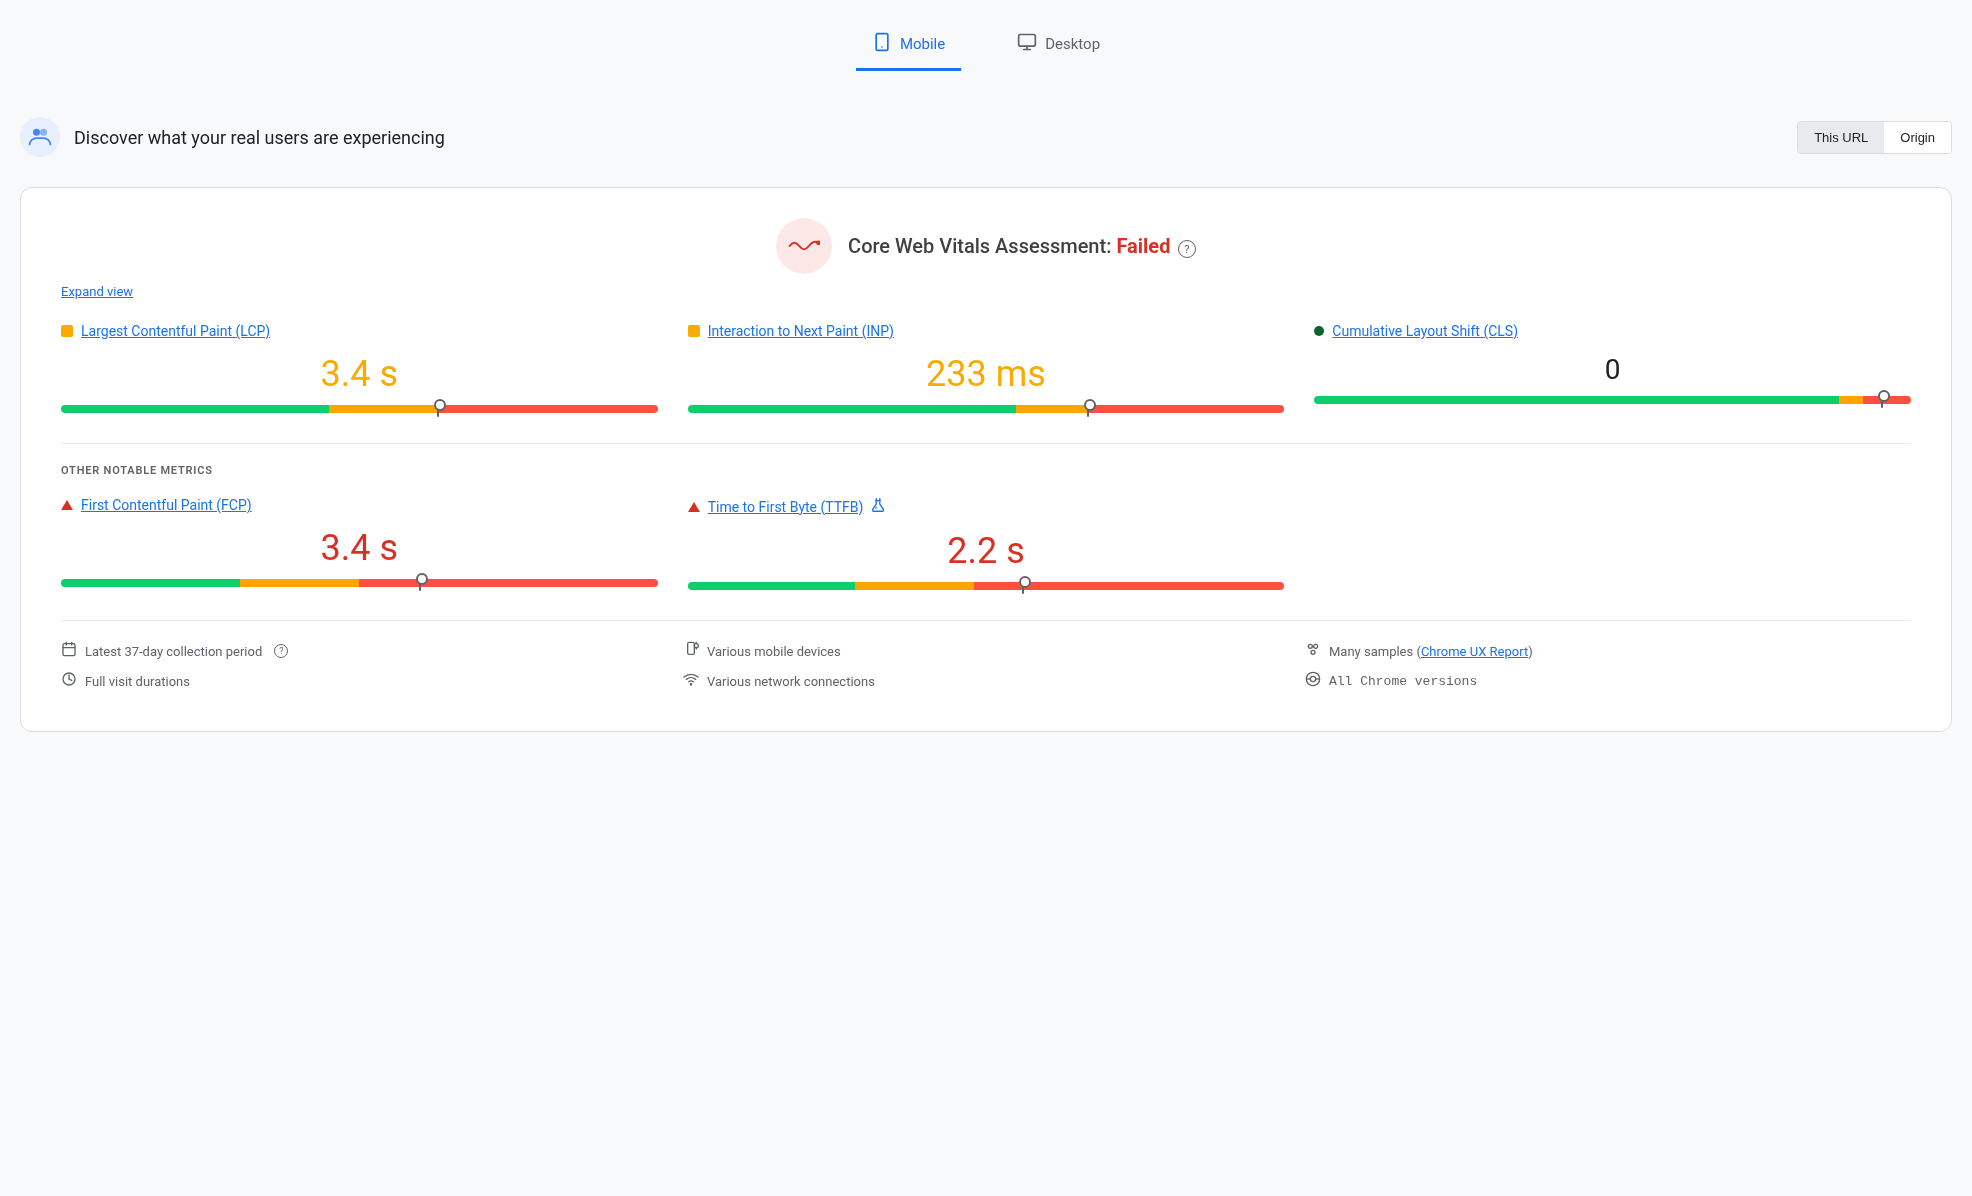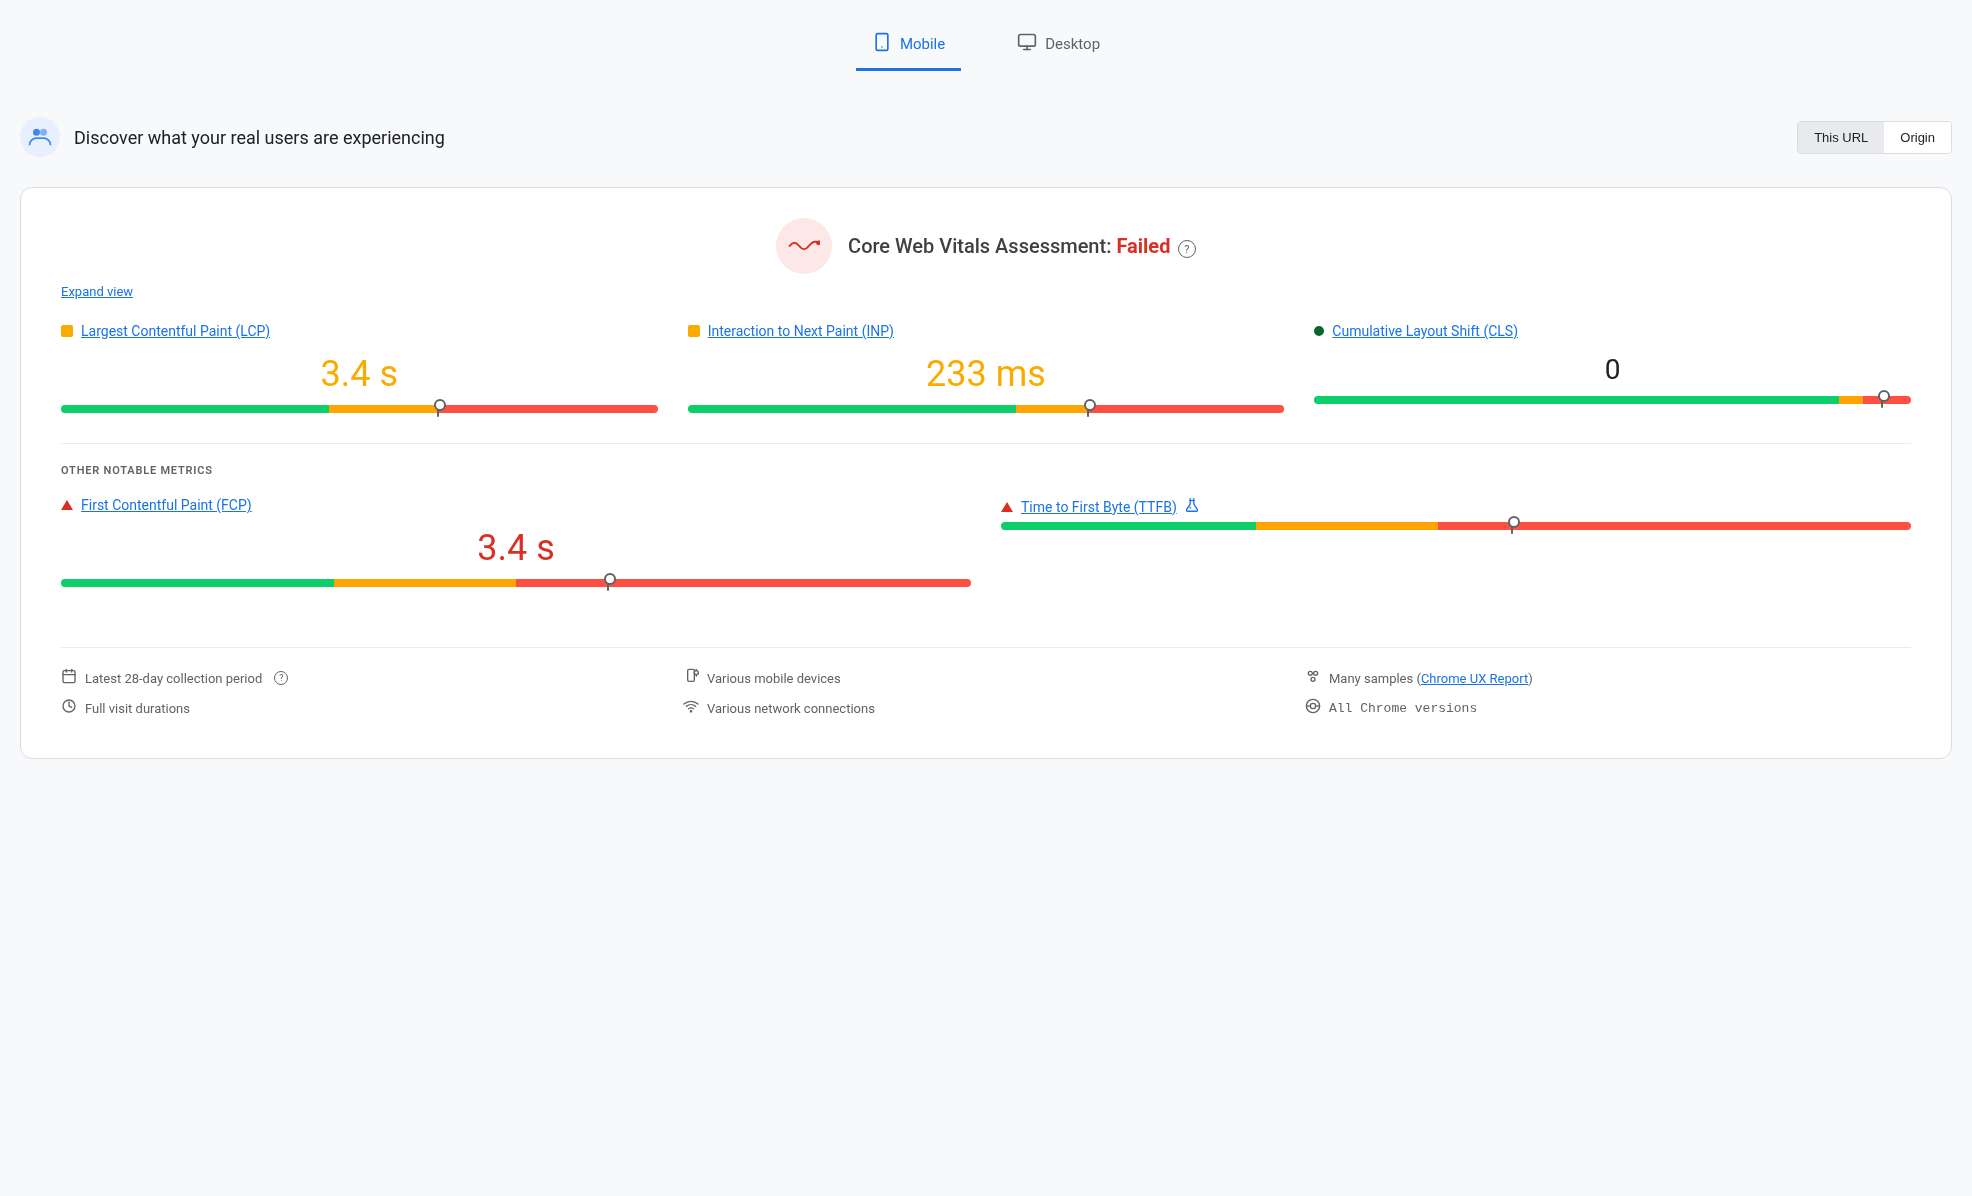--- a/index.html
+++ b/index.html
@@ -236,21 +236,21 @@
       font-weight: 600;
       color: #5f6368;
       letter-spacing: 0.8px;
       text-transform: uppercase;
       margin-bottom: 20px;
     }
 
     
     .other-metrics-grid {
       display: grid;
-      grid-template-columns: 1fr 1fr;
+      grid-template-columns: 1fr 1fr 1fr;
       gap: 30px;
       margin-bottom: 30px;
     }
 
     .triangle-icon {
       display: inline-block;
       width: 0;
       height: 0;
       border-left: 6px solid transparent;
       border-right: 6px solid transparent;
@@ -442,20 +442,23 @@
         <span class="triangle-icon"></span>
         <span class="metric-link">Time to First Byte (TTFB)</span>
         <span class="flask-icon">
           <svg width="14" height="16" viewBox="0 0 14 18" fill="none" xmlns="http://www.w3.org/2000/svg">
             <path d="M5 2V8L1 14C0.5 15 1 16 2 16H12C13 16 13.5 15 13 14L9 8V2" stroke="#1a73e8" stroke-width="1.5" fill="none" stroke-linecap="round"></path>
             <line x1="4" y1="4" x2="10" y2="4" stroke="#1a73e8" stroke-width="1.5"></line>
             <circle cx="5" cy="12" r="1.5" fill="#1a73e8" opacity="0.5"></circle>
           </svg>
         </span>
       </div>
+      <div class="metric-value-row">
+        <span class="metric-value red">2.2 s</span>
+      </div>
       <div class="progress-bar-container">
         <div class="progress-bar-track">
           <div class="bar-segment bar-green" style="width:28%"></div>
           <div class="bar-segment bar-orange" style="width:20%"></div>
           <div class="bar-segment bar-red" style="width:52%"></div>
         </div>
         <div class="bar-marker" style="left:56%"></div>
       </div>
     </div>
 
@@ -467,21 +470,21 @@
     <div>
       <div class="footer-item">
         <span class="footer-icon">
           <svg width="16" height="16" viewBox="0 0 24 24" fill="none" stroke="#5f6368" stroke-width="2" stroke-linecap="round">
             <rect x="3" y="4" width="18" height="18" rx="2"></rect>
               <line x1="16" y1="2" x2="16" y2="6"></line>
               <line x1="8" y1="2" x2="8" y2="6"></line>
               <line x1="3" y1="10" x2="21" y2="10"></line>
           </svg>
         </span>
-        <span style="color:#5f6368;font-size:13px;">Latest 28-day collection period</span>
+        <span style="color:#5f6368;font-size:13px;">Latest 37-day collection period</span>
         <span class="help-icon" style="width:14px;height:14px;font-size:9px;">?</span>
       </div>
       <div class="footer-item">
         <span class="footer-icon">
           <svg width="16" height="16" viewBox="0 0 24 24" fill="none" stroke="#5f6368" stroke-width="2" stroke-linecap="round">
             <circle cx="12" cy="12" r="9"></circle>
               <polyline points="12 6 12 12 16 14"></polyline>
           </svg>
         </span>
         <span style="color:#5f6368;font-size:13px;">Full visit durations</span>

